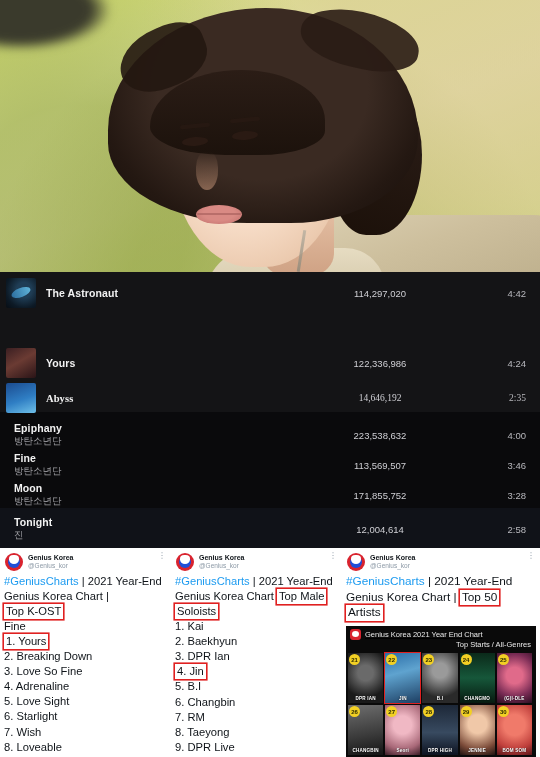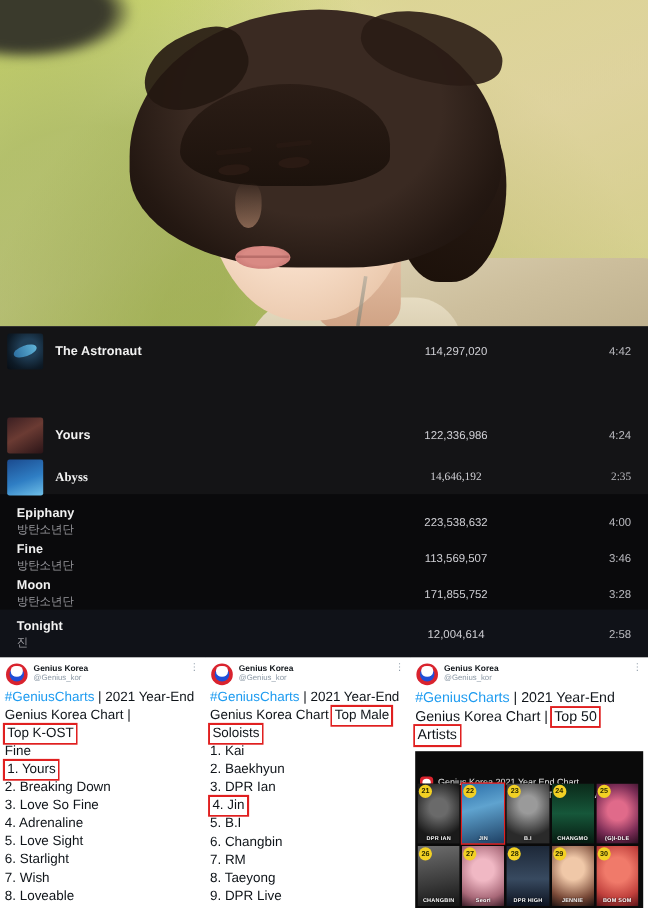--- a/index.html
+++ b/index.html
@@ -138,21 +138,21 @@
   .tw-body { padding:2px 4px 0 4px; font-size:11.2px; color:#0f1419; line-height:1.33; }
   .tw3 .tw-body { font-size:11.8px; }
   .hashtag { color:#1d9bf0; }
   .hl { position:relative; display:inline-block; box-shadow: 0 0 0 1.6px #e02020; padding:0 2px; }
   .tw-list { margin-top:0; }
   .tw-list .li { font-size:11.2px; color:#0f1419; line-height:1.355; white-space:nowrap; }
   .tw-list .li .hl { box-shadow: 0 0 0 1.6px #e02020; }
 
   
   .grid-card { position:absolute; left:4px; top:78px; width:190px; height:131px; background:#0a0a0a; overflow:hidden; }
-  .gc-head { display:flex; padding:21px 0 0 4px;text-decoration:underline; }
+  .gc-head { display:flex; align-items:center; padding:3px 0 0 4px;text-decoration:underline; }
   .gc-logo { width:11px; height:11px; border-radius:3px; background:#d9232e; position:relative; overflow:hidden; flex:0 0 auto;}
   .gc-logo::after { content:""; position:absolute; left:2px; top:2px; width:7px; height:6px; background:#fff; border-radius:50%;}
   .gc-title { color:#e8e8e8; font-size:7.5px; margin-left:4px; }
   .gc-sub { color:#e8e8e8; font-size:7.5px; text-align:right; padding-right:5px; margin-top:0px; }
 
   .gc-rows { position:absolute; left:0; top:27px; width:190px; }
   .gc-row { display:flex; gap:2px; padding:0 2px; margin-bottom:2px; }
   .gc-cell { position:relative; width:35.2px; height:50px; overflow:hidden; background:#111; }
   .gc-badge { position:absolute; left:1px; top:1px; width:11px; height:11px; border-radius:50%;
      background:#f2d024; color:#2b2b00; font-size:6px; font-weight:bold; display:flex;

